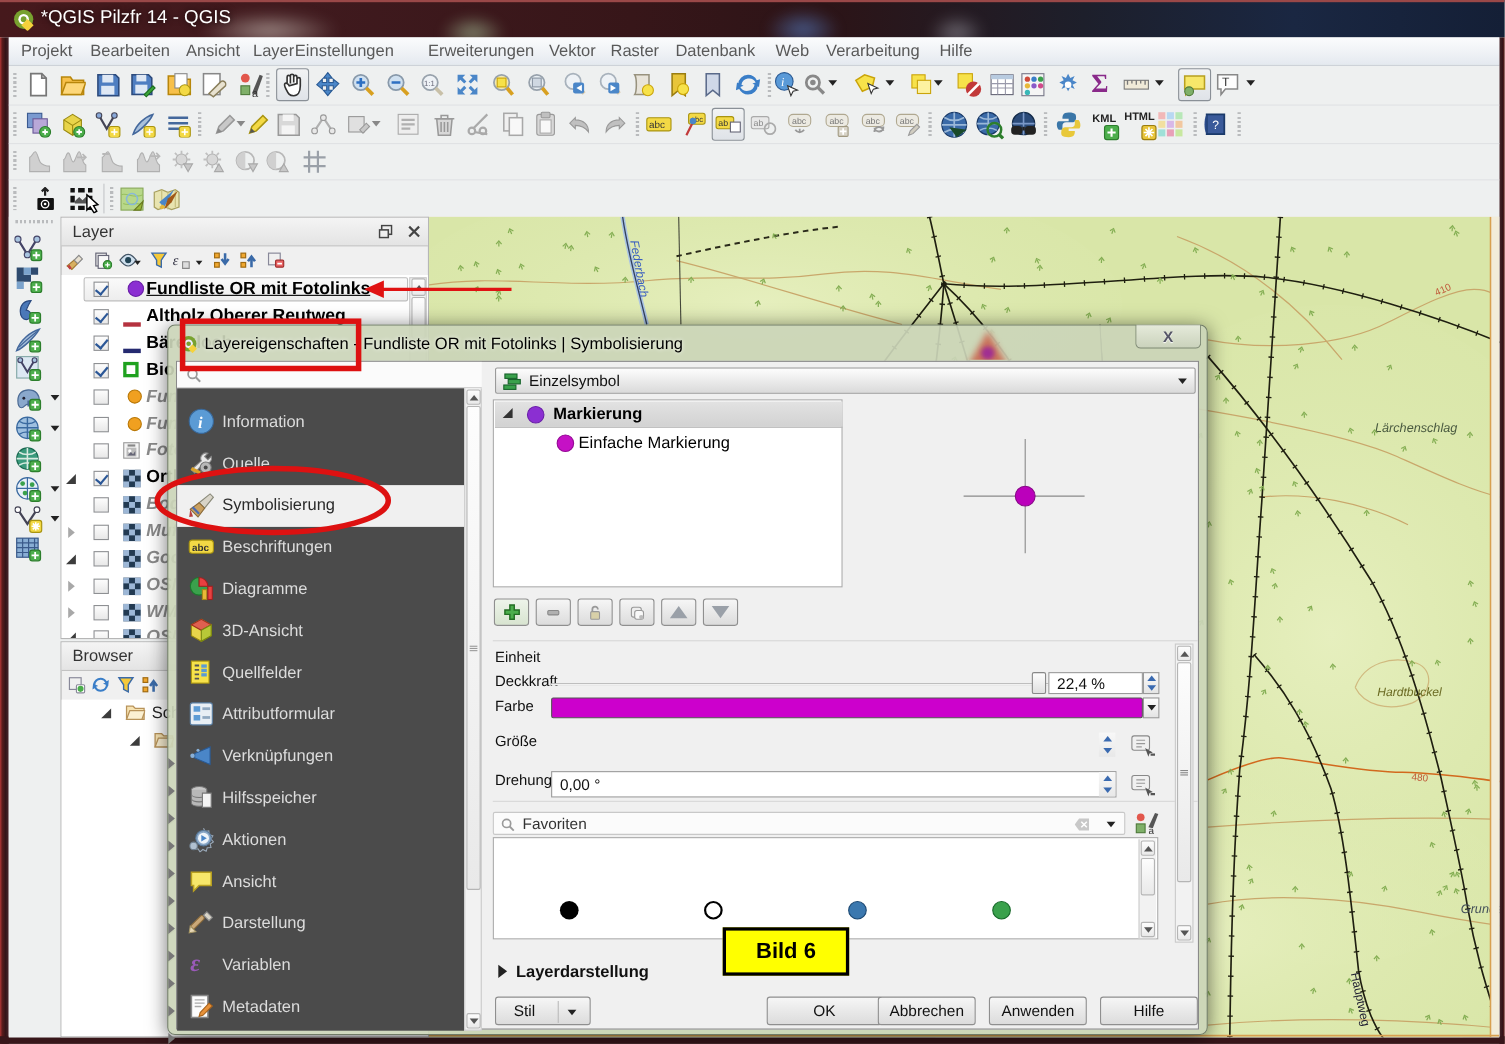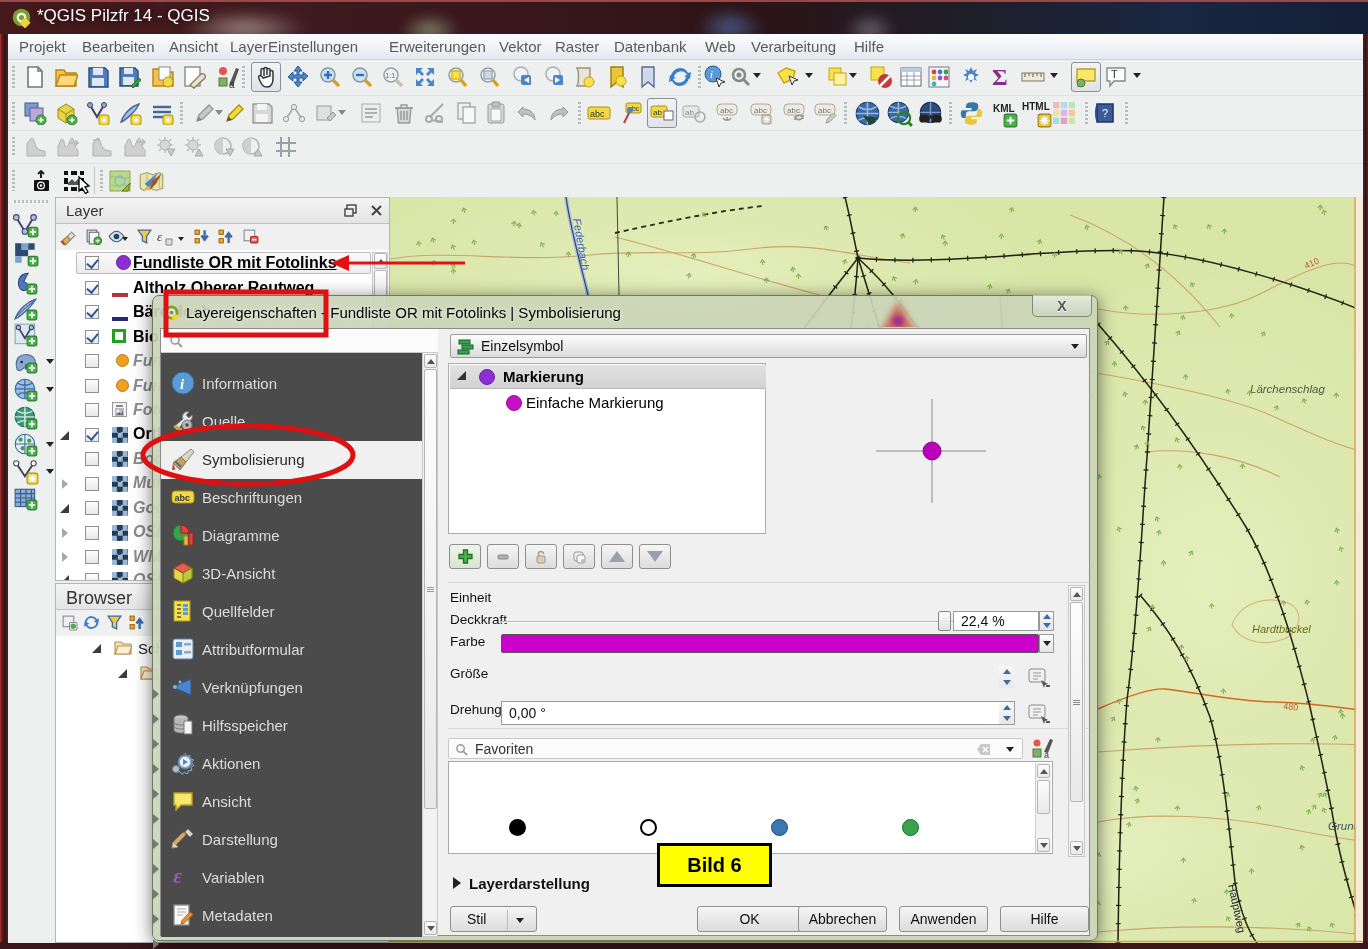--- a/index.html
+++ b/index.html
@@ -698,21 +698,21 @@
   <div class="abs sb" style="left:316px;top:54px;width:16px;height:326px">
     <div class="sbb" style="left:1px;top:0;width:13px;height:16px">
         <div style="width:0;height:0;border-left:4px solid transparent;border-right:4px solid transparent;border-bottom:5px solid #555"></div>
       </div>
     <div class="sbb" style="left:1px;top:17px;width:13px;height:38px"></div>
   </div>
 </div>
 
 <div class="abs" id="browserpanel" style="left:55px;top:583px;width:335px;height:360px;background:#f0f0f0;border:1px solid #b6b6b6">
   <div class="abs" style="left:0;top:0;width:333px;height:26px;background:linear-gradient(#f4f4f4,#e4e4e4);border-bottom:1px solid #c2c2c2">
-    <span style="position:absolute;left:10px;top:4px;font-size:18px;color:#333">Browser</span>
+    <span style="position:absolute;left:10px;top:4px;font-size:15px;color:#333">Browser</span>
   </div>
   <div class="abs" id="browsertools" style="left:0;top:26px;width:333px;height:26px">
     <div class="ic16" style="left:5px;top:4px"><svg viewBox="0 0 16 16">
           <rect x="2" y="2" width="10" height="10" fill="none" stroke="#889"></rect>
           <rect x="8" y="8" width="7" height="7" rx="1" fill="#fff" stroke="#889"></rect>
           <circle cx="11.5" cy="11.5" r="2.6" fill="#4cae4c"></circle>
         </svg></div>
     <div class="ic16" style="left:27px;top:4px"><svg viewBox="0 0 16 16">
           <path d="M8 2a6 6 0 0 1 5.2 3L15 4l-.5 5-4.5-2 2-.8A4.5 4.5 0 0 0 3.5 8H1.5A6.5 6.5 0 0 1 8 2zM8 14a6 6 0 0 1-5.2-3L1 12l.5-5 4.5 2-2 .8A4.5 4.5 0 0 0 12.5 8h2A6.5 6.5 0 0 1 8 14z" fill="#3a7ec8"></path>
         </svg></div>

